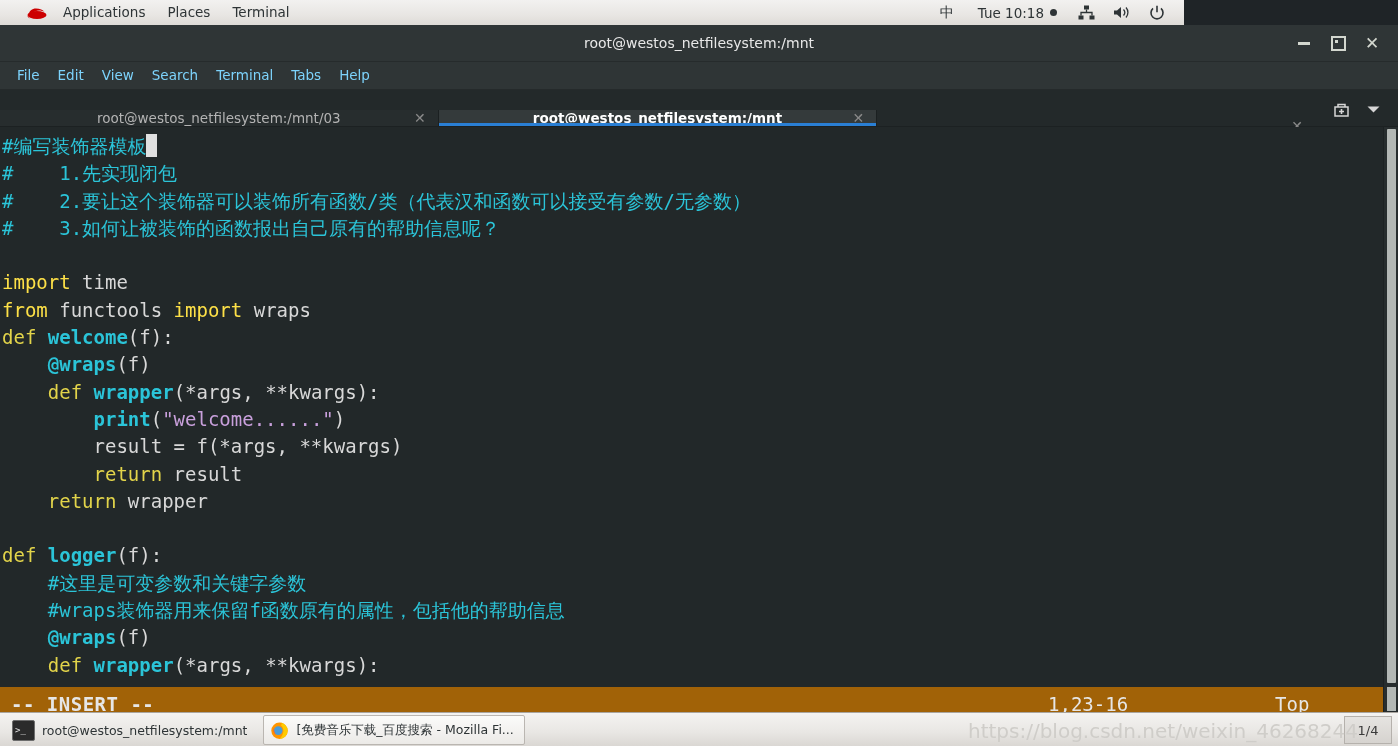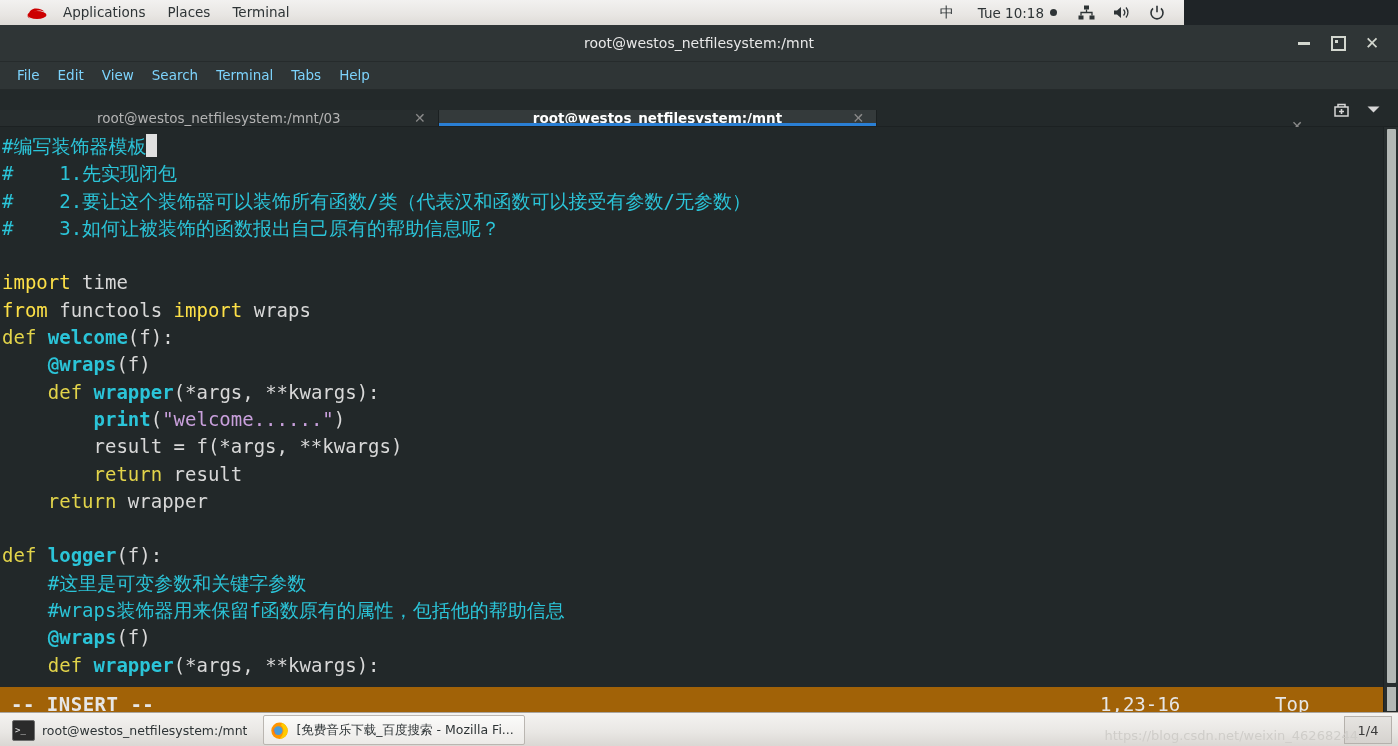--- a/index.html
+++ b/index.html
@@ -242,21 +242,21 @@
     color: #e6e6e6;
     padding-left: 9px;
   }
   #status-mode {
     padding-left: 2px;
     font-weight: bold;
     letter-spacing: 0.5px;
   }
   #status-pos {
     position: absolute;
-    left: 1100px;
+    left: 1048px;
   }
   #status-scroll {
     position: absolute;
     left: 1275px;
   }
   #status-scrollbar {
     position: absolute;
     right: 0; top: 0;
     width: 14px; height: 28px;
     background: #272d2e;
@@ -317,21 +317,21 @@
     border: 1px solid #b5b1ac;
     background: linear-gradient(to bottom,#e6e4e1,#d6d3cf);
     display: flex; align-items: center; justify-content: center;
     font-size: 13px;
     color: #3a3a3a;
   }
   #watermark {
     position: absolute;
     right: 40px;
     bottom: 4px;
-    font-size: 13px;
+    font-size: 20px;
     color: #cfcdc9;
     font-family: "DejaVu Sans", sans-serif;
     pointer-events: none;
     white-space: nowrap;
   }
 </style>
 </head>
 <body>
 
 <div id="top-panel">

